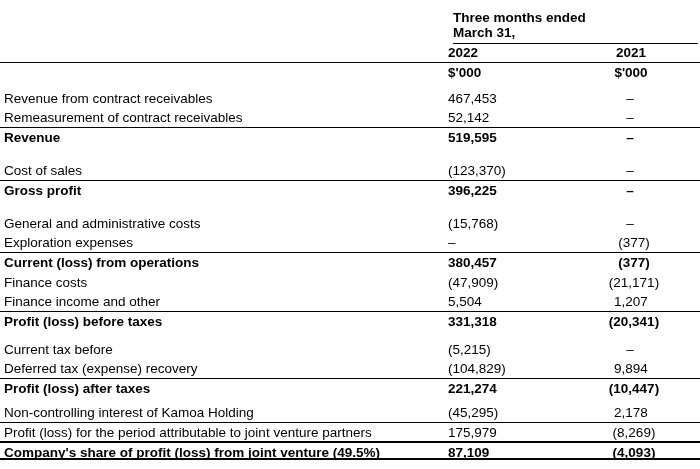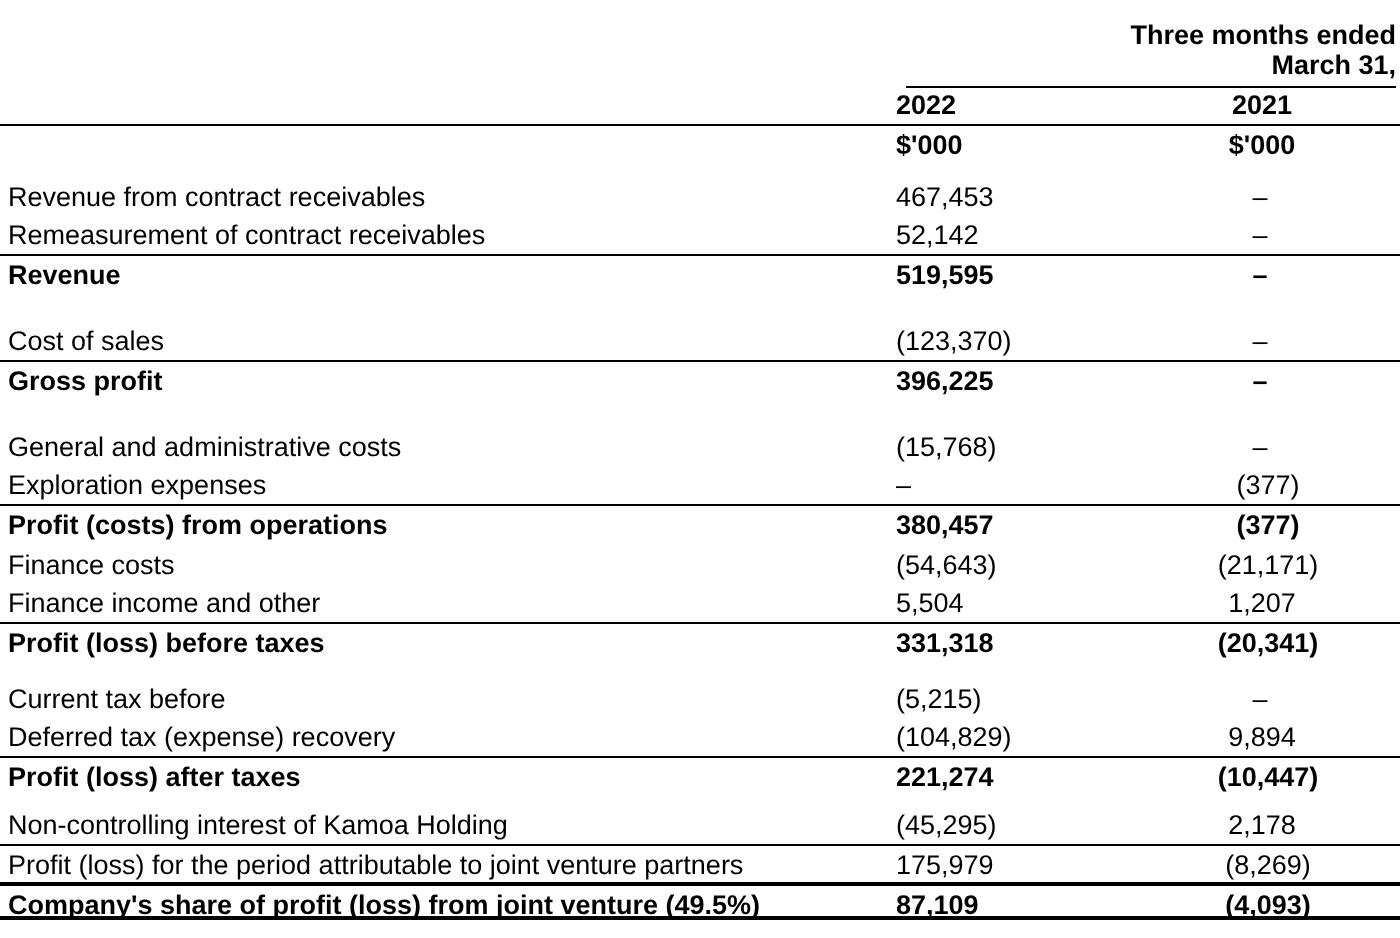--- a/index.html
+++ b/index.html
@@ -1,20 +1,20 @@
 <!DOCTYPE html>
 <html><head>
 <meta charset="utf-8">
 <style>
   * { margin:0; padding:0; box-sizing:border-box; }
   html,body { width:700px; height:469px; background:#ffffff; overflow:hidden; }
   body { font-family:"Liberation Sans", sans-serif; font-size:13.5px; color:#000; }
   .doc { width:700px; height:469px; padding-top:10px; background:#fff; }
 
-  .hdr-title { margin-left:453px; width:245px; text-align:right; font-weight:bold; line-height:15px; }
+  .hdr-title { margin-left:453px; width:245px; text-align:left; font-weight:bold; line-height:15px; }
   .hdr-rule  { margin-left:453px; width:245px; height:0; border-bottom:1px solid #000; margin-top:3px; }
 
   .row { display:flex; height:19px; line-height:19px; padding-right:10px; }
   .row-years { height:18px; line-height:18px; font-weight:bold; }
   .row-units { border-top:1px solid #000; font-weight:bold; }
 
   .lbl { flex:1; padding-left:4px; white-space:nowrap; overflow:hidden; }
   .c22 { width:130px; text-align:left; white-space:nowrap; }
   .c21 { width:112px; text-align:center; white-space:nowrap; }
 
@@ -84,27 +84,27 @@
         <div class="lbl">General and administrative costs</div>
         <div class="c22 pp">(15,768)</div>
         <div class="c21 pd21">–</div>
       </div>
       <div class="row">
         <div class="lbl">Exploration expenses</div>
         <div class="c22 pd22">–</div>
         <div class="c21 pp">(377)</div>
       </div>
       <div class="row bold rule">
-        <div class="lbl">Profit (costs) from operations</div>
+        <div class="lbl">Current (loss) from operations</div>
         <div class="c22 pn22">380,457</div>
         <div class="c21 pp">(377)</div>
       </div>
       <div class="row" style="margin-top: 2px;">
         <div class="lbl">Finance costs</div>
-        <div class="c22 pp">(54,643)</div>
+        <div class="c22 pp">(47,909)</div>
         <div class="c21 pp">(21,171)</div>
       </div>
       <div class="row">
         <div class="lbl">Finance income and other</div>
         <div class="c22 pn22">5,504</div>
         <div class="c21 pn21">1,207</div>
       </div>
       <div class="row bold rule">
         <div class="lbl">Profit (loss) before taxes</div>
         <div class="c22 pn22">331,318</div>

